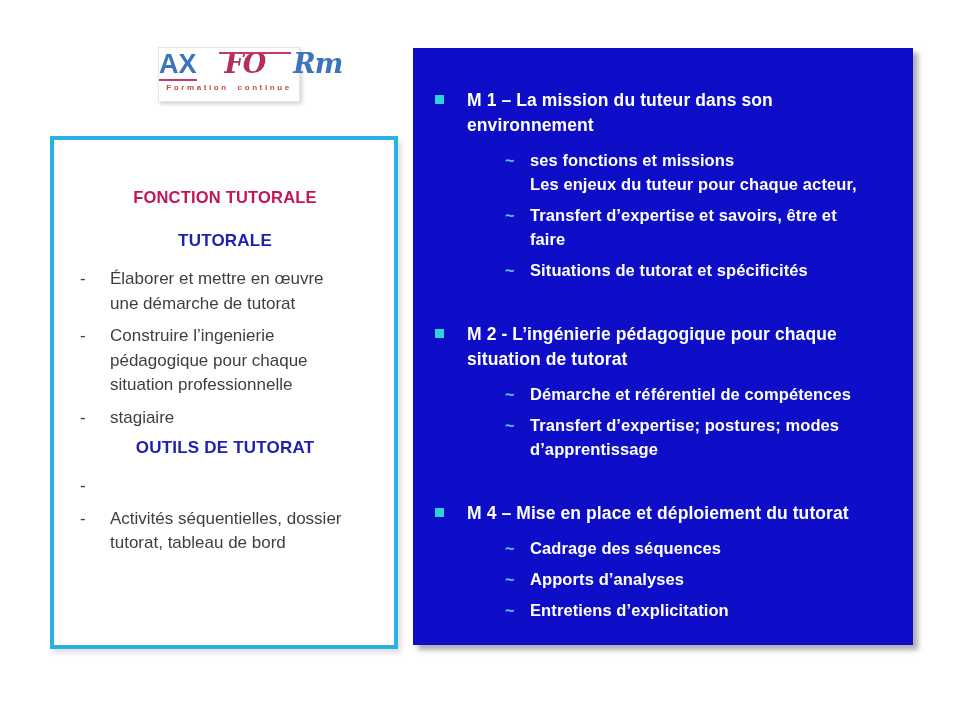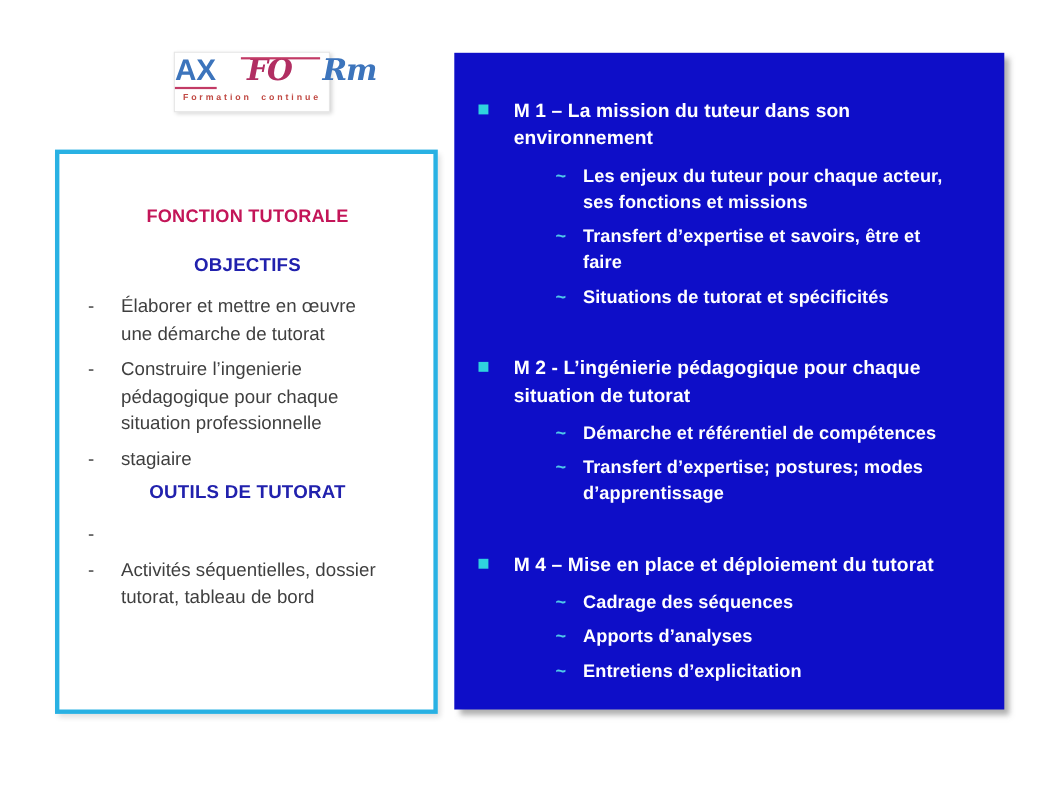--- a/index.html
+++ b/index.html
@@ -71,21 +71,21 @@
 
 <div class="logo">
   <div class="logo-topline"></div>
   <div class="logo-line1"><span class="logo-ax">AX</span><span class="logo-form logo-fo">FO</span><span class="logo-form logo-rm">Rm</span></div>
   <div class="logo-tagline">Formation continue</div>
 </div>
 
 <div class="left-box">
   <div class="lp-title">FONCTION TUTORALE</div>
 
-  <div class="lp-heading">OBJECTIFS</div>
+  <div class="lp-heading">TUTORALE</div>
 
   <div class="lp-item">
     <span class="lp-dash">-</span>
     <span>
       <div>Élaborer et mettre en œuvre</div>
       <div>une démarche de tutorat</div>
     </span>
   </div>
   <div class="lp-item">
     <span class="lp-dash">-</span>
@@ -125,22 +125,22 @@
         </span>
       <span class="m-title">
         <div>M 1 – La mission du tuteur dans son</div>
         <div>environnement</div>
       </span>
     </div>
     <div class="m-subs">
       <div class="sub">
         <span class="sub-tilde">~</span>
         <span class="sub-text">
+          <div>ses fonctions et missions</div>
           <div>Les enjeux du tuteur pour chaque acteur,</div>
-          <div>ses fonctions et missions</div>
         </span>
       </div>
       <div class="sub">
         <span class="sub-tilde">~</span>
         <span class="sub-text">
           <div>Transfert d’expertise et savoirs, être et</div>
           <div>faire</div>
         </span>
       </div>
       <div class="sub">

